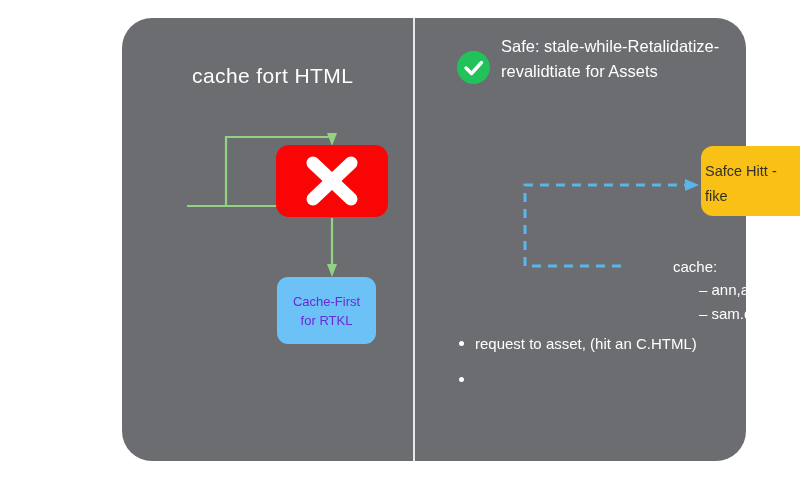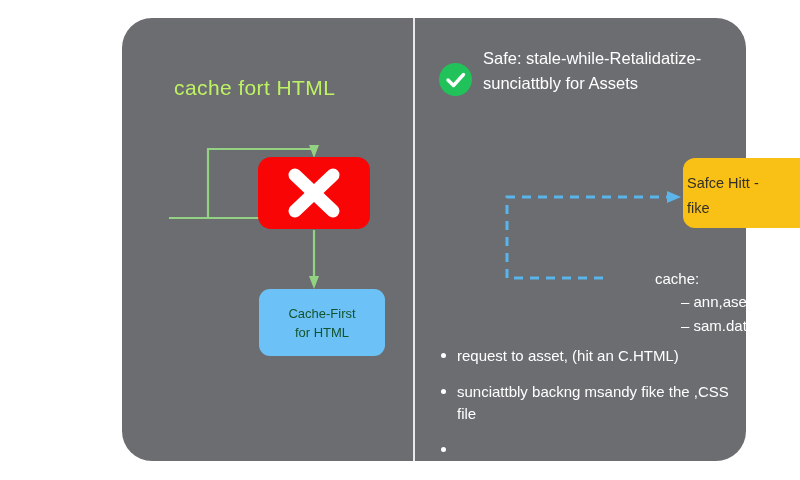--- a/index.html
+++ b/index.html
@@ -39,64 +39,65 @@
     left: 291px;
     top: 0px;
     width: 2px;
     height: 443px;
     background: #e8e8ea;
   }
 
   
   .panel {
     position: absolute;
-    top: 12px;
+    top: 0;
     height: 443px;
+    margin-left: 18px;
   }
   #panel-left  { left: 0px;   width: 291px; }
   #panel-right { left: 293px; width: 331px; }
 
   
   #left-title {
     position: absolute;
     left: 52px;
     top: 46px;
     width: 230px;
     font-size: 21px;
     letter-spacing: 0.4px;
-    color: #bef264;
+    color: #ffffff;
     white-space: nowrap;
   }
 
   
   #red-box {
     position: absolute;
     left: 136px;
     top: 127px;
     width: 112px;
     height: 72px;
     background: #fa0505;
     border-radius: 13px;
   }
   #red-box svg { display: block; }
 
   
   #blue-box {
     position: absolute;
     left: 137px;
     top: 259px;
-    width: 126px;
+    width: 99px;
     height: 67px;
     background: #6cc2f6;
     border-radius: 11px;
     display: flex;
     flex-direction: column;
     align-items: center;
     justify-content: center;
-    color: #14532d;
+    color: #6d28d9;
     font-size: 13px;
     line-height: 19px;
     text-align: center;
   }
 
   
   #green-lines {
     position: absolute;
     left: 0; top: 0;
     width: 291px; height: 443px;
@@ -228,36 +229,36 @@
         <svg width="112" height="72" viewBox="0 0 112 72" xmlns="http://www.w3.org/2000/svg">
           <g stroke="#ffffff" stroke-width="13" stroke-linecap="round">
             <line x1="37" y1="18" x2="75" y2="54"></line>
             <line x1="75" y1="18" x2="37" y2="54"></line>
           </g>
         </svg>
       </div>
 
       <div id="blue-box">
         <span>Cache-First</span>
-        <span>for HTML</span>
+        <span>for RTKL</span>
       </div>
 
     </div>
 
     <div class="panel" id="panel-right">
 
       <div id="check-icon">
         <svg width="33" height="33" viewBox="0 0 33 33" xmlns="http://www.w3.org/2000/svg">
           <polyline points="9,17 14.5,22.5 24.5,11.5" fill="none" stroke="#ffffff" stroke-width="3.4" stroke-linecap="round" stroke-linejoin="round"></polyline>
         </svg>
       </div>
 
       <div id="right-title">
         <div>Safe: stale-while-Retalidatize-</div>
-        <div>sunciattbly for Assets</div>
+        <div>revalidtiate for Assets</div>
       </div>
 
       <svg id="dashed-lines" viewBox="0 0 331 443" xmlns="http://www.w3.org/2000/svg">
         <g stroke="#5bb5ea" stroke-width="3" fill="none" stroke-dasharray="9 7">
           <path d="M 188 248 L 92 248 L 92 167 L 257 167"></path>
         </g>
         <polygon points="252,161 266,167 252,173" fill="#5bb5ea"></polygon>
       </svg>
 
       <div id="cache-note">
@@ -271,22 +272,18 @@
         <div>fike</div>
       </div>
 
       <div id="bullets">
         <div class="bullet">
           <span class="dot"></span>
           <span>request to asset, (hit an C.HTML)</span>
         </div>
         <div class="bullet">
           <span class="dot"></span>
-          <span>sunciattbly backng msandy fike the ,CSS file</span>
-        </div>
-        <div class="bullet">
-          <span class="dot"></span>
         </div>
       </div>
 
     </div>
   </div>
 </div>
 
 </body></html>

